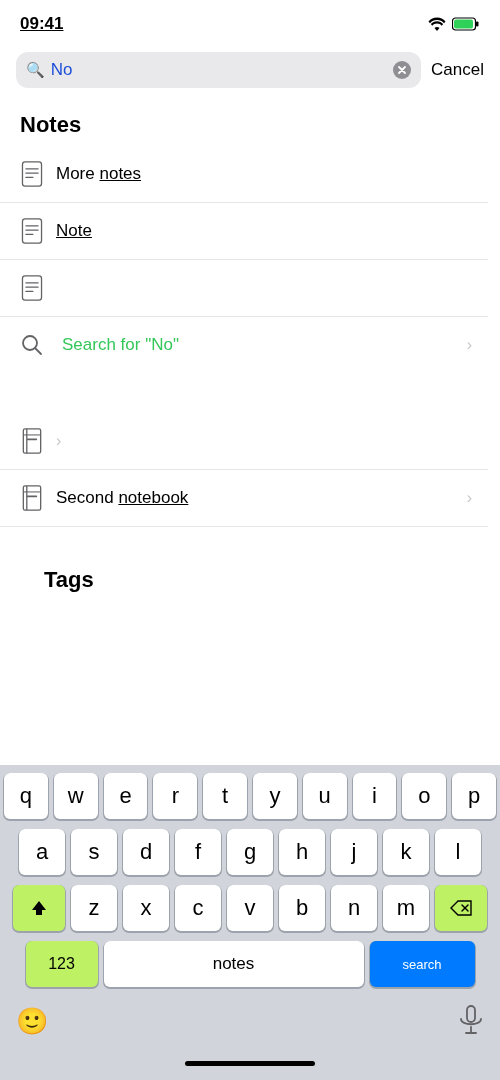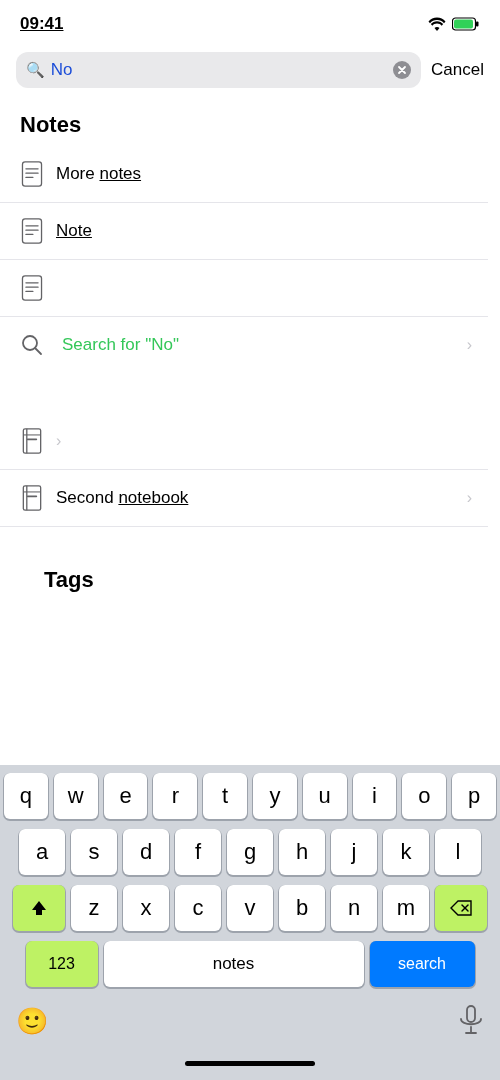--- a/index.html
+++ b/index.html
@@ -194,21 +194,21 @@
     .key-123 {
       flex: 1.5;
       max-width: 72px;
       font-size: 16px;
     }
     .key-search {
       flex: 1.5;
       max-width: 105px;
       background: #007aff;
       color: #fff;
-      font-size: 16px;
+      font-size: 13px;
     }
     .keyboard-bottom-row {
       display: flex;
       justify-content: space-between;
       align-items: center;
       padding: 4px 16px 8px 16px;
     }
     .bottom-bar {
       height: 34px;
       display: flex;

